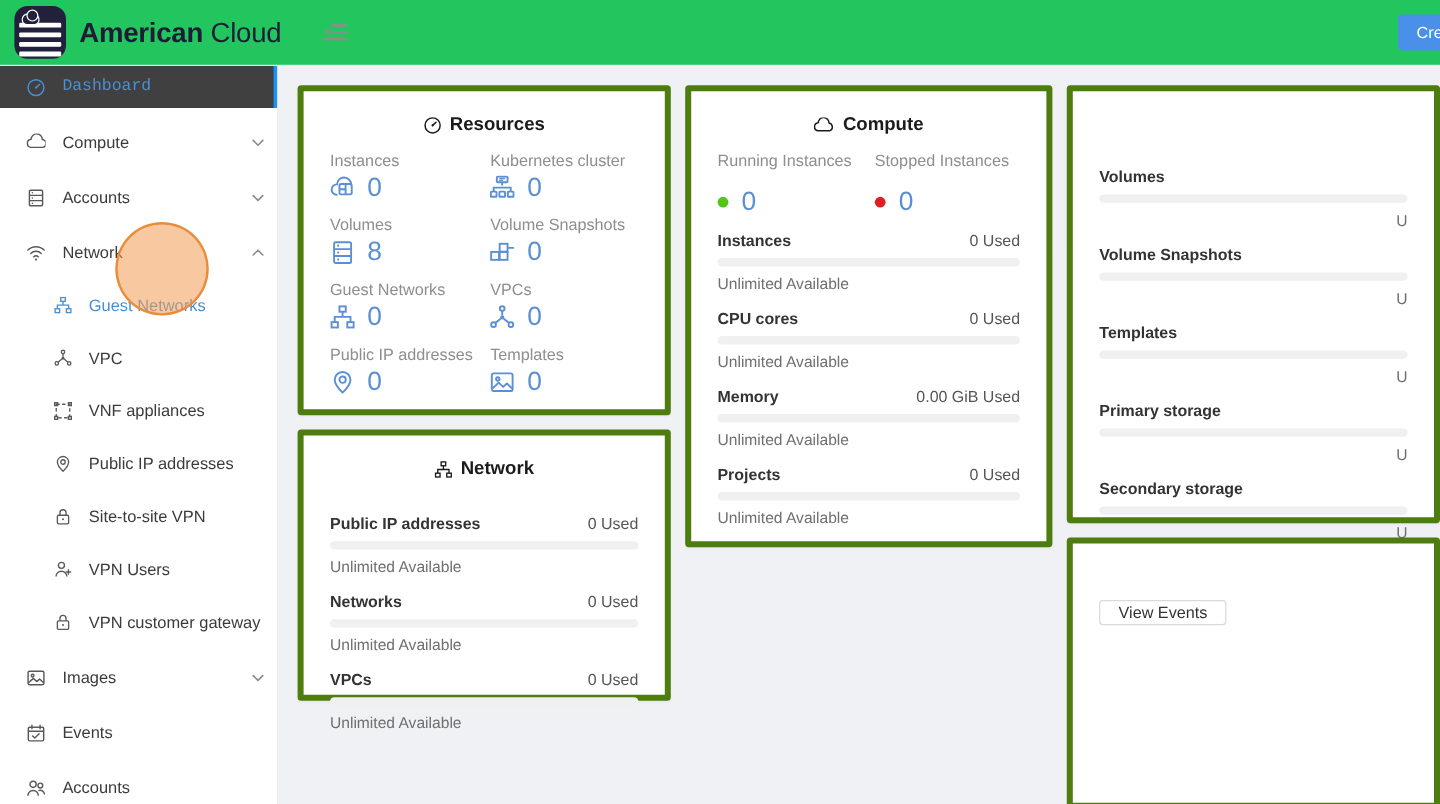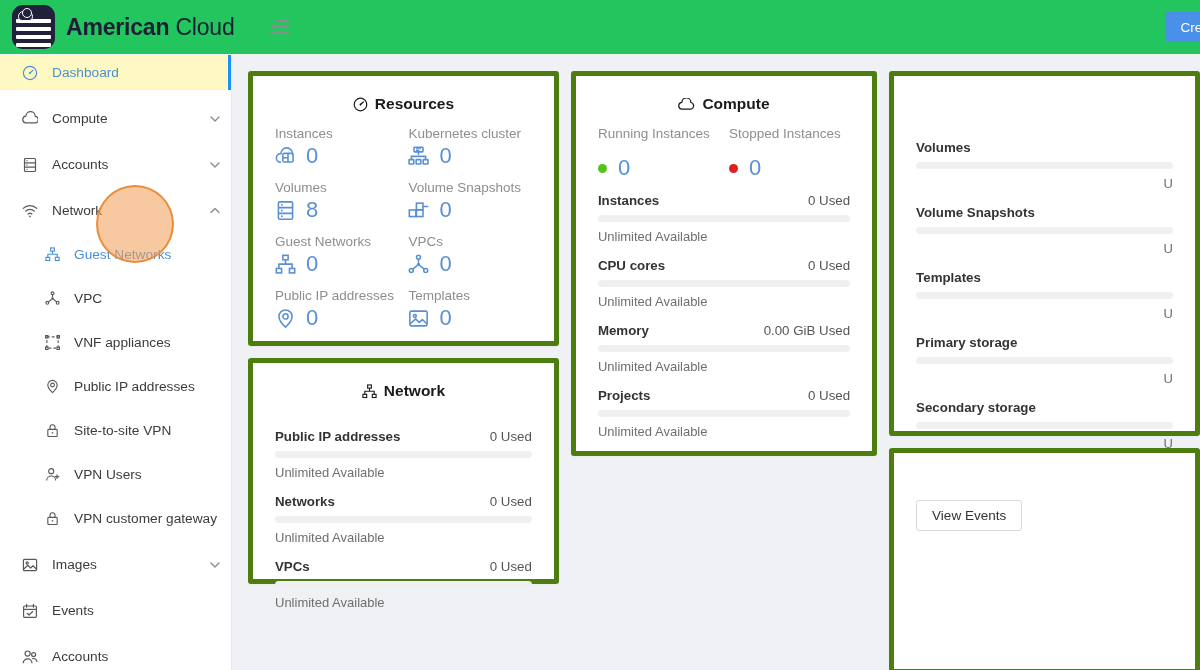--- a/index.html
+++ b/index.html
@@ -60,21 +60,21 @@
   .nav-item {
     display: flex; align-items: center; height: 35px;
     font-size: 13.7px; color: #3b3b3b; cursor: pointer;
     position: relative; padding-right: 10px;
   }
   .nav-item .nic { width: 20px; display: flex; align-items: center; justify-content: center; flex: 0 0 20px; }
   .nav-item .nlabel { margin-left: 12px; white-space: nowrap; }
   .nav-item .caret { margin-left: auto; color: #8c8c8c; font-size: 11px; line-height: 1; }
   .nav-item.lvl0 { padding-left: 20px; }
   .nav-item.lvl1 { padding-left: 42px; }
-  .nav-item.active { background: #fef9c3; color: #1890ff; }
+  .nav-item.active { background: #404040; color: #1890ff; font-family: Liberation Mono, monospace; }
   .nav-item.active .nlabel { color: #4a8fd4; }
   .nav-item.active:after {
     content: ""; position: absolute; right: 0; top: 0; bottom: 0; width: 3px; background: #1890ff;
   }
   .nav-item.sub-active .nlabel { color: #4a8fd4; }
   .nav-gap { height: 11px; }
   .nav-gap-sm { height: 9px; }
 
   svg.ic { display: block; }
 
@@ -113,21 +113,21 @@
   .stat { margin-top: 14px; }
   .stat-head { display: flex; justify-content: space-between; align-items: baseline; }
   .stat-name { font-size: 13.3px; font-weight: 700; color: #333; }
   .stat-used { font-size: 13.3px; color: #555; }
   .stat-bar { height: 7px; background: #f0f0f0; border-radius: 4px; margin-top: 7px; }
   .stat-sub { text-align: left; font-size: 13px; color: #6f6f6f; margin-top: 7px; }
 
   .view-events-wrap { padding: 22px; }
   .view-events {
     background: #fff; border: 1px solid #d9d9d9; border-radius: 3px;
-    height: 31px; padding: 0 15px; font-size: 13.5px; font-family: inherit;
+    height: 21px; padding: 0 15px; font-size: 13.5px; font-family: inherit;
     color: #333; cursor: pointer; white-space: nowrap;
   }
 
   
   .cursor-halo {
     position: absolute; border-radius: 50%;
     background: rgba(243,156,82,0.55);
     border: 2px solid rgba(232,138,56,0.95);
     pointer-events: none; z-index: 50;
   }

